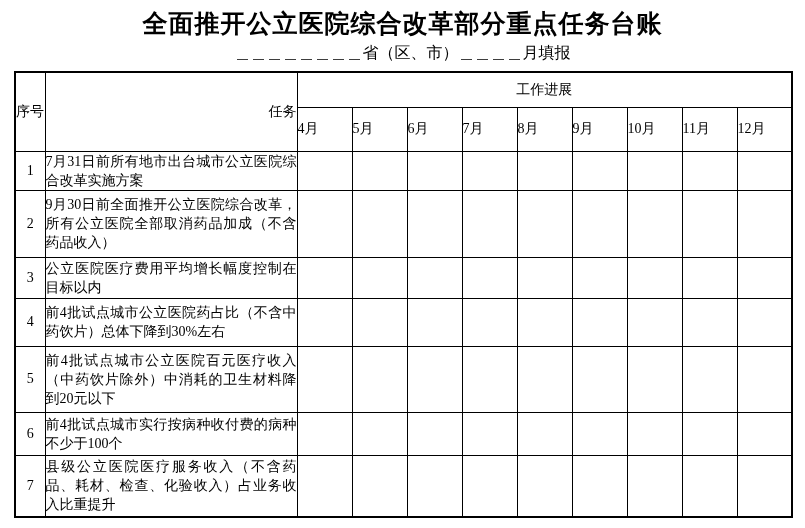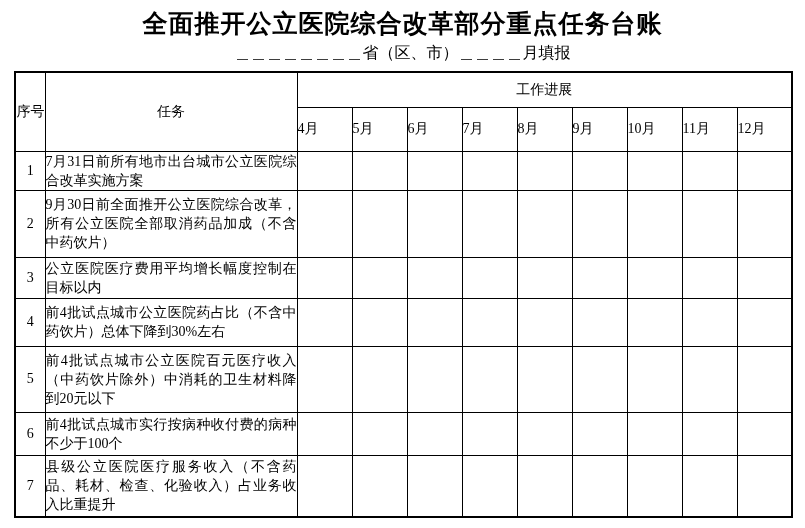--- a/index.html
+++ b/index.html
@@ -43,22 +43,22 @@
   table.ledger th, table.ledger td {
     border: 1px solid #000000;
     padding: 0;
     font-weight: normal;
     font-size: 14px;
     vertical-align: middle;
     overflow: hidden;
   }
   thead tr.head-top  { height: 35px; }
   thead tr.head-months { height: 44px; }
-  th.index-th { text-align: right; line-height: 18px; padding: 0 7px; }
-  th.task-th  { text-align: center; }
+  th.index-th { text-align: left; line-height: 18px; padding: 0 7px; }
+  th.task-th  { text-align: right; }
   th.progress-th { }
   th.month-th { text-align: left; }
   td.no-cell  { text-align: center; }
   td.task-cell {
     text-align: justify;
     font-size: 13.5px;
     line-height: 19px;
     padding: 1px 4px;
   }
   tbody tr:nth-child(1) { height: 38px; }
@@ -118,21 +118,21 @@
           <td class="month-cell"></td>
           <td class="month-cell"></td>
           <td class="month-cell"></td>
           <td class="month-cell"></td>
           <td class="month-cell"></td>
           <td class="month-cell"></td>
           <td class="month-cell"></td>
         </tr>
       <tr class="task-row">
         <td class="no-cell">2</td>
-        <td class="task-cell">9月30日前全面推开公立医院综合改革，所有公立医院全部取消药品加成（不含中药饮片）</td>
+        <td class="task-cell">9月30日前全面推开公立医院综合改革，所有公立医院全部取消药品加成（不含药品收入）</td>
       <td class="month-cell"></td>
           <td class="month-cell"></td>
           <td class="month-cell"></td>
           <td class="month-cell"></td>
           <td class="month-cell"></td>
           <td class="month-cell"></td>
           <td class="month-cell"></td>
           <td class="month-cell"></td>
           <td class="month-cell"></td>
         </tr>

